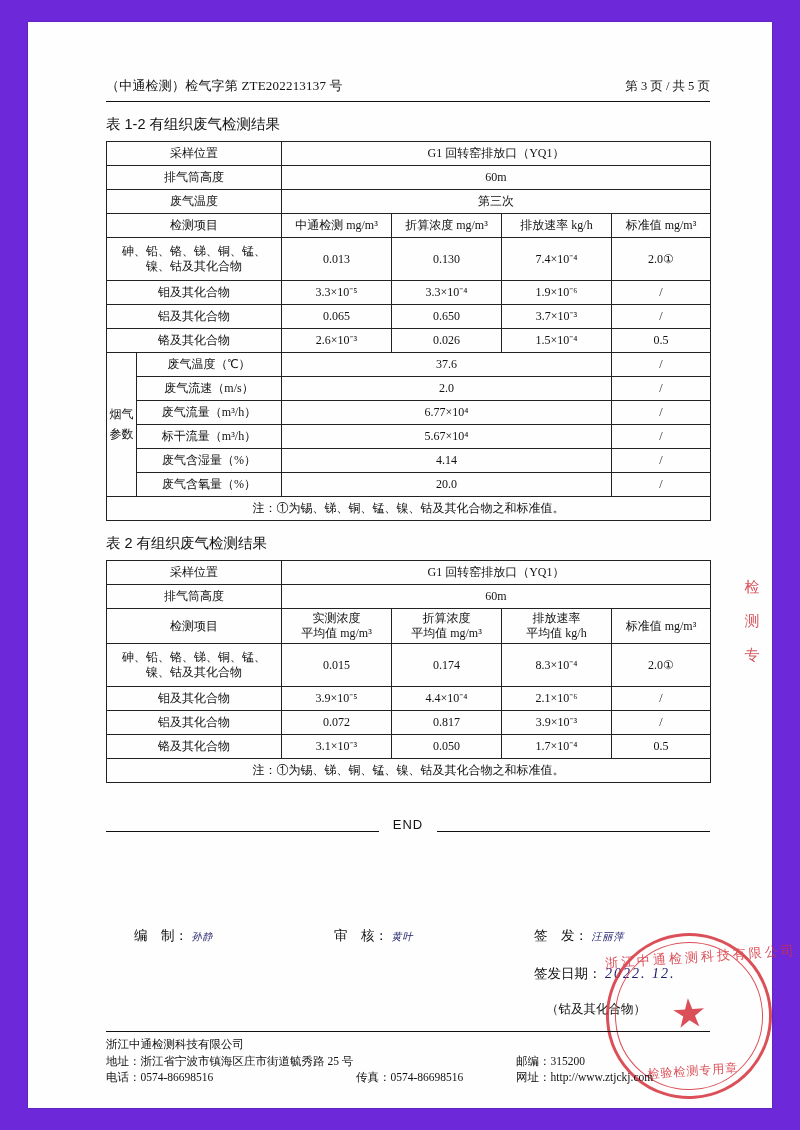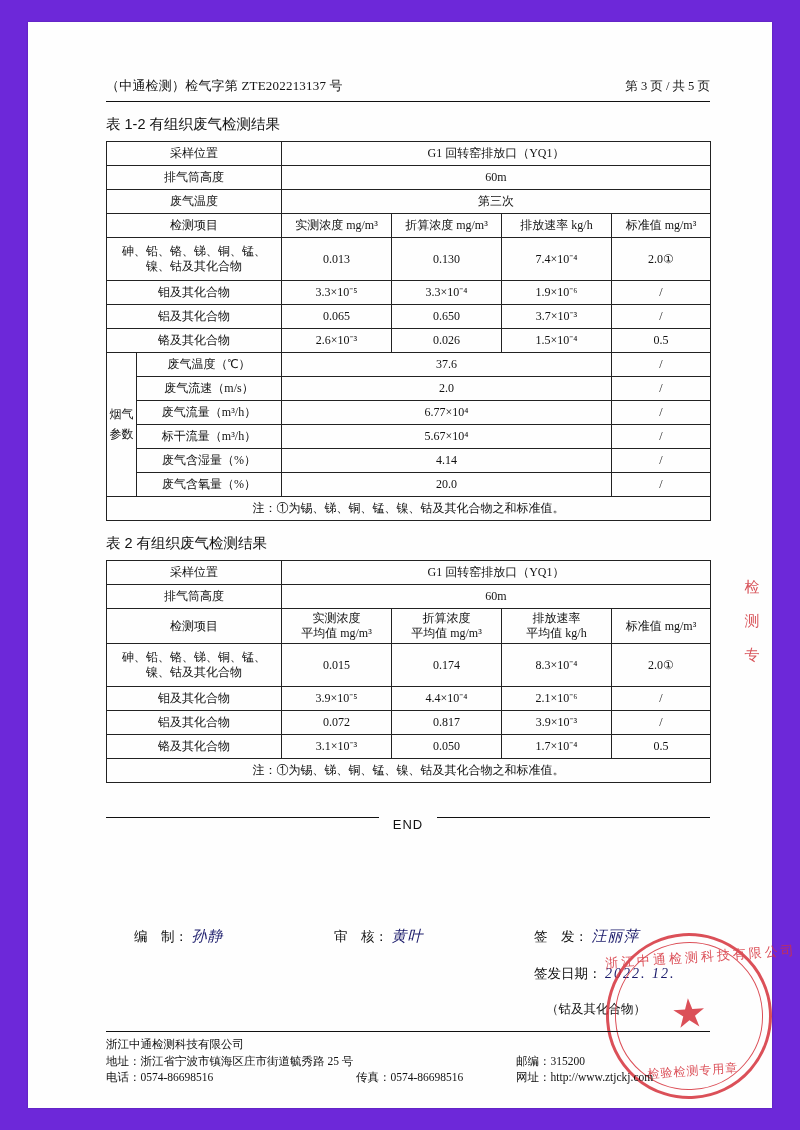--- a/index.html
+++ b/index.html
@@ -70,21 +70,21 @@
   td.note {
     text-align: left;
     padding-left: 6px;
     height: 22px;
   }
   td.hdr2 { line-height: 1.3; padding: 3px 2px; }
 
   
   .end-row {
     display: flex;
-    align-items: flex-start;
+    align-items: flex-end;
     margin-top: 34px;
     margin-bottom: 4px;
   }
   .end-row .rule {
     flex: 1;
     height: 0;
     border-top: 1.6px solid #111;
   }
   .end-row .end-text {
     padding: 0 14px;
@@ -103,21 +103,21 @@
   .sig .f-bianzhi { position: absolute; left: 28px; top: 0; }
   .sig .f-shenhe  { position: absolute; left: 228px; top: 0; }
   .sig .f-qianfa  { position: absolute; left: 428px; top: 0; }
   .sig .f-date    { position: absolute; left: 428px; top: 38px; }
   .sig .f-stampnote { position: absolute; left: 440px; top: 74px; font-size: 12.5px;}
 
   .hand {
     font-family: "Liberation Serif", serif;
     font-style: italic;
     color: #1a1a6a;
-    font-size: 15px;
+    font-size: 10px;
     letter-spacing: 1px;
   }
   .hand-date {
     font-family: "Liberation Serif", serif;
     font-style: italic;
     color: #1a1a6a;
     font-size: 14px;
     letter-spacing: 2px;
   }
 
@@ -232,21 +232,21 @@
           <tr>
             <td colspan="2">排气筒高度</td>
             <td colspan="4">60m</td>
           </tr>
           <tr>
             <td colspan="2">废气温度</td>
             <td colspan="4">第三次</td>
           </tr>
           <tr>
             <td colspan="2">检测项目</td>
-            <td>实测浓度 mg/m³</td>
+            <td>中通检测 mg/m³</td>
             <td>折算浓度 mg/m³</td>
             <td>排放速率 kg/h</td>
             <td>标准值 mg/m³</td>
           </tr>
 
           <tr>
             <td colspan="2" style="height:38px; padding:2px 4px;">砷、铅、铬、锑、铜、锰、镍、钴及其化合物</td>
             <td>0.013</td>
             <td>0.130</td>
             <td>7.4×10⁻⁴</td>

